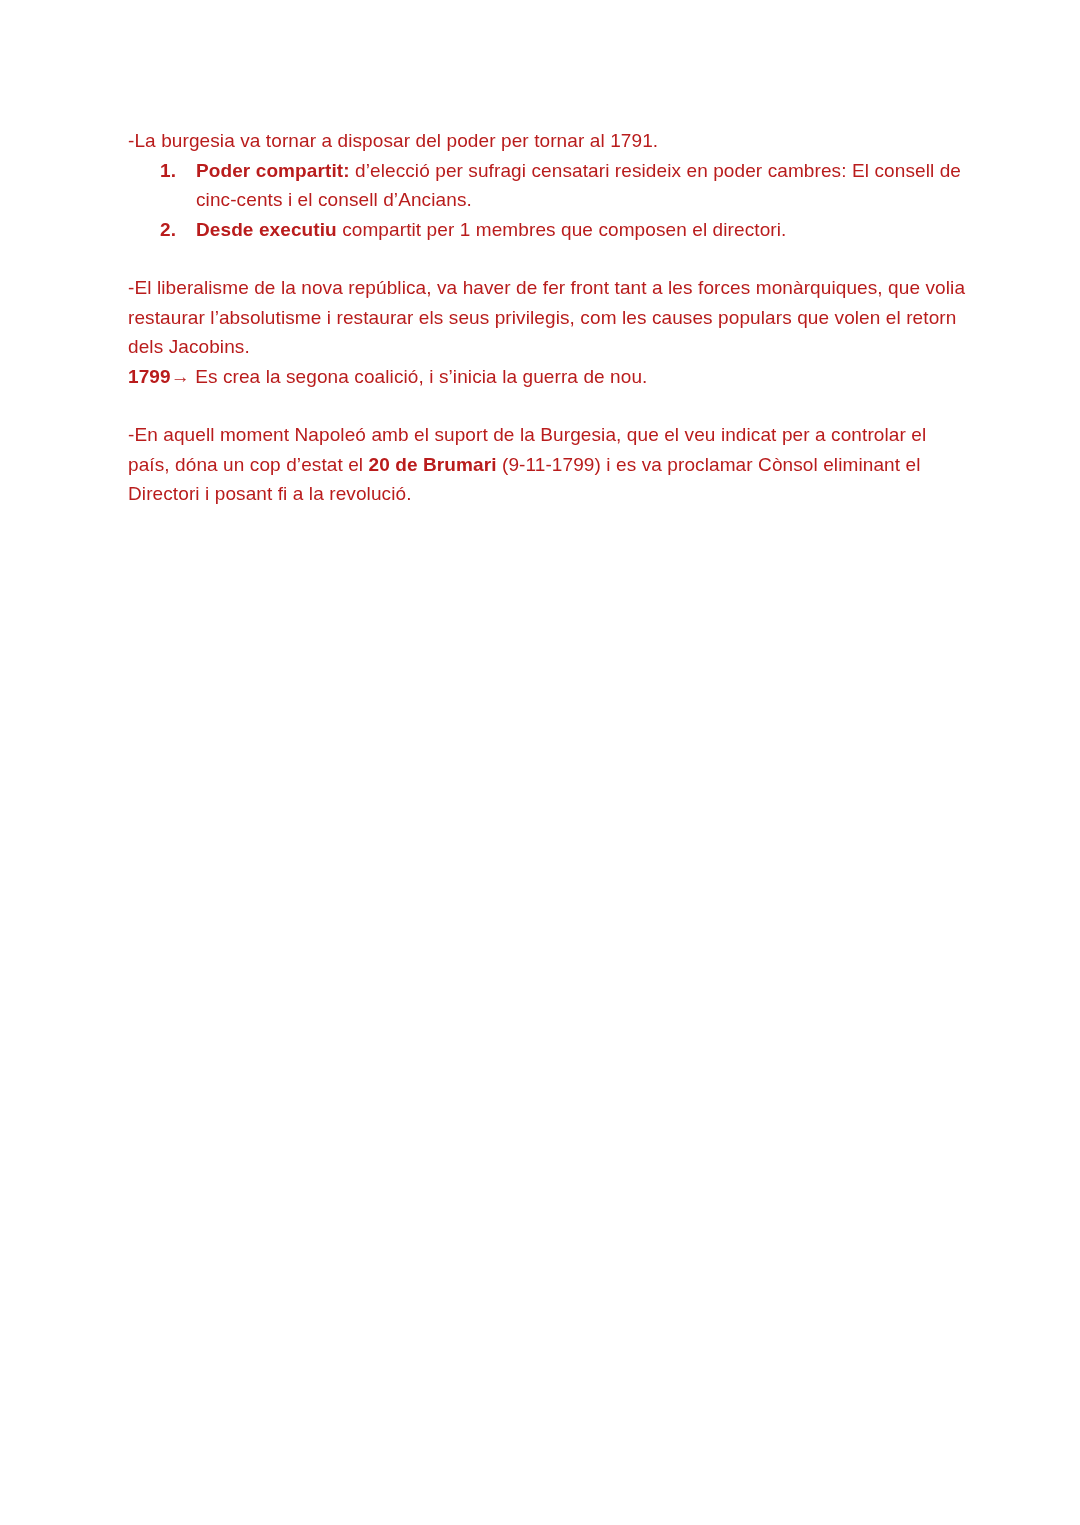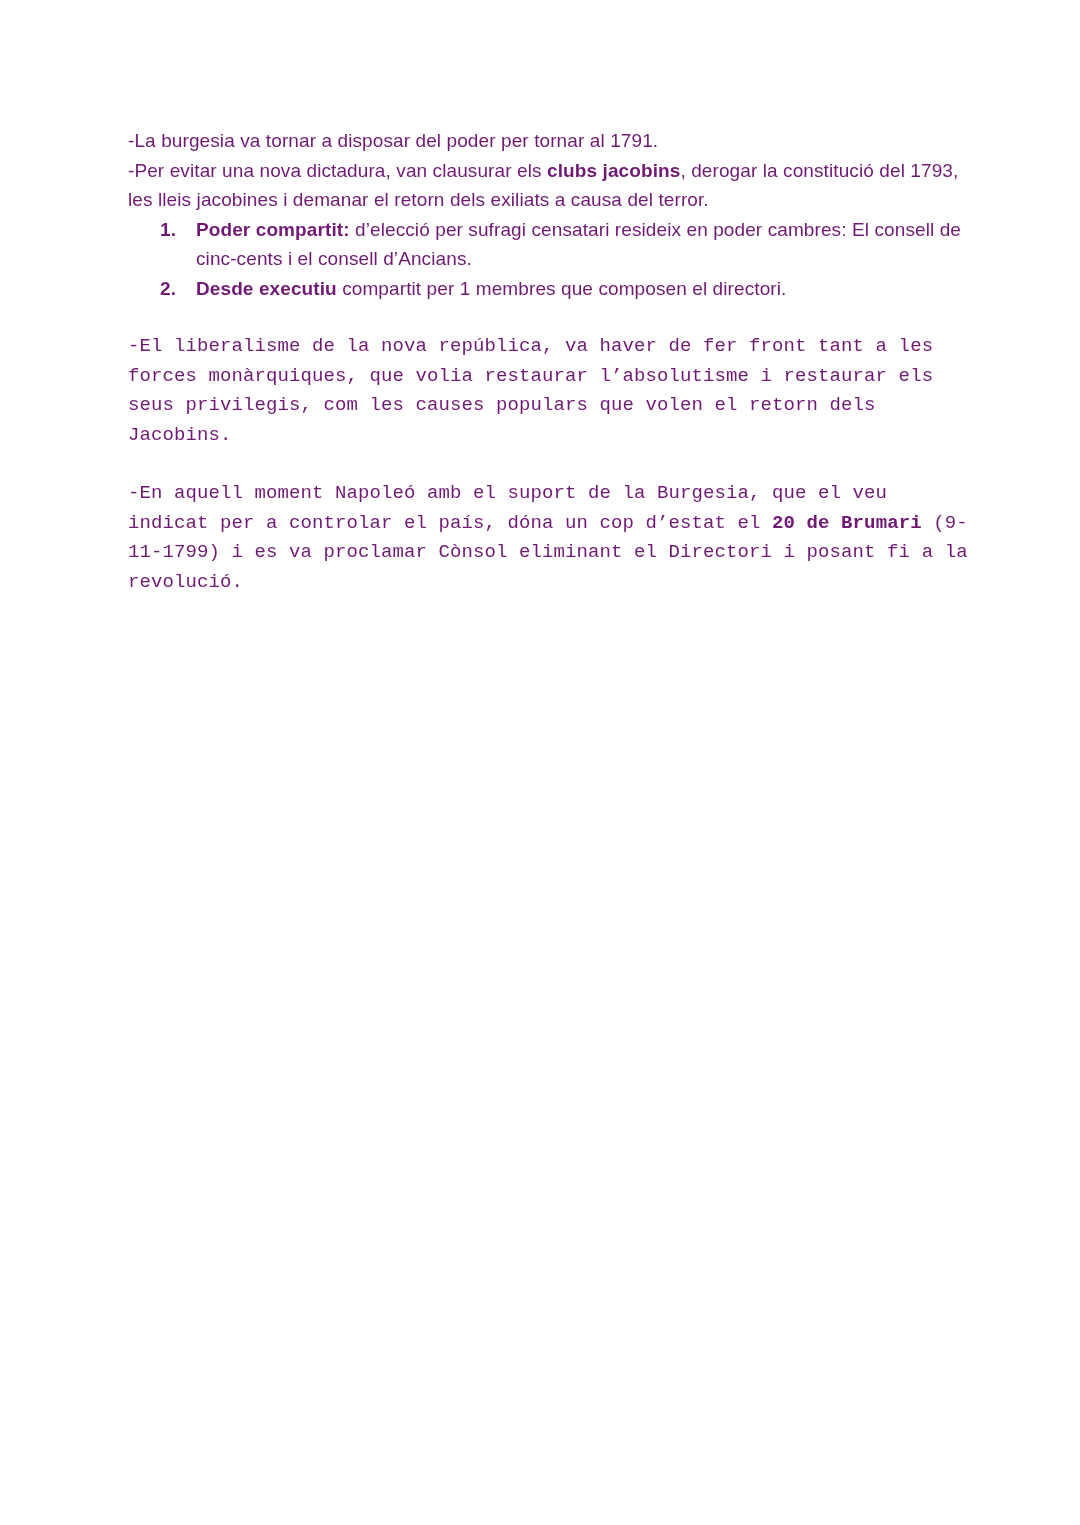--- a/index.html
+++ b/index.html
@@ -7,39 +7,38 @@
     padding: 0;
     background: #ffffff;
   }
   .page {
     position: relative;
     width: 988px;
     height: 1525px;
     background: #ffffff;
     box-sizing: border-box;
     font-family: "Liberation Sans", "DejaVu Sans", sans-serif;
-    color: #701a75;
+    color: #b91c1c;
     overflow: hidden;
   }
   .content {
     position: absolute;
     left: 128px;
     top: 126px;
     width: 840px;
     font-size: 19px;
     line-height: 29.5px;
     letter-spacing: 0.1px;
   }
   .para {
     margin: 0;
     padding: 0;
   }
   .gap {
     margin-top: 29px;
-    font-family: Liberation Mono, monospace;
   }
   .bold {
     font-weight: 700;
   }
   ol.numlist {
     list-style: none;
     margin: 0;
     padding: 0;
   }
   .list-item {
@@ -57,41 +56,41 @@
 </head>
 <body>
 
 <div class="page">
   <div class="content">
 
     <p class="para">
       <span>-La burgesia va tornar a disposar del poder per tornar al 1791.</span>
     </p>
 
-    <p class="para">
-      <span>-Per evitar una nova dictadura, van clausurar els </span><span class="bold">clubs jacobins</span><span>, derogar la constitució del 1793, les lleis jacobines i demanar el retorn dels exiliats a causa del terror.</span>
-    </p>
 
 
     <ol class="numlist">
       <li class="list-item">
         <span class="num bold">1.</span>
         <span class="li-text"><span class="bold">Poder compartit:</span><span> d’elecció per sufragi censatari resideix en poder cambres: El consell de cinc-cents i el consell d’Ancians.</span></span>
       </li>
       <li class="list-item">
         <span class="num bold">2.</span>
         <span class="li-text"><span class="bold">Desde executiu</span><span> compartit per 1 membres que composen el directori.</span></span>
       </li>
     </ol>
 
     <p class="para gap">
       <span>-El liberalisme de la nova república, va haver de fer front tant a les forces monàrquiques, que volia restaurar l’absolutisme i restaurar els seus privilegis, com les causes populars que volen el retorn dels Jacobins.</span>
     </p>
 
 
 
+    <p class="para">
+      <span class="bold">1799</span><span>→ Es crea la segona coalició, i s’inicia la guerra de nou.</span>
+    </p>
 
     <p class="para gap">
       <span>-En aquell moment Napoleó amb el suport de la Burgesia, que el veu indicat per a controlar el país, dóna un cop d’estat el </span><span class="bold">20 de Brumari</span><span> (9-11-1799) i es va proclamar Cònsol eliminant el Directori i posant fi a la revolució.</span>
     </p>
 
   </div>
 </div>
 
 </body></html>

